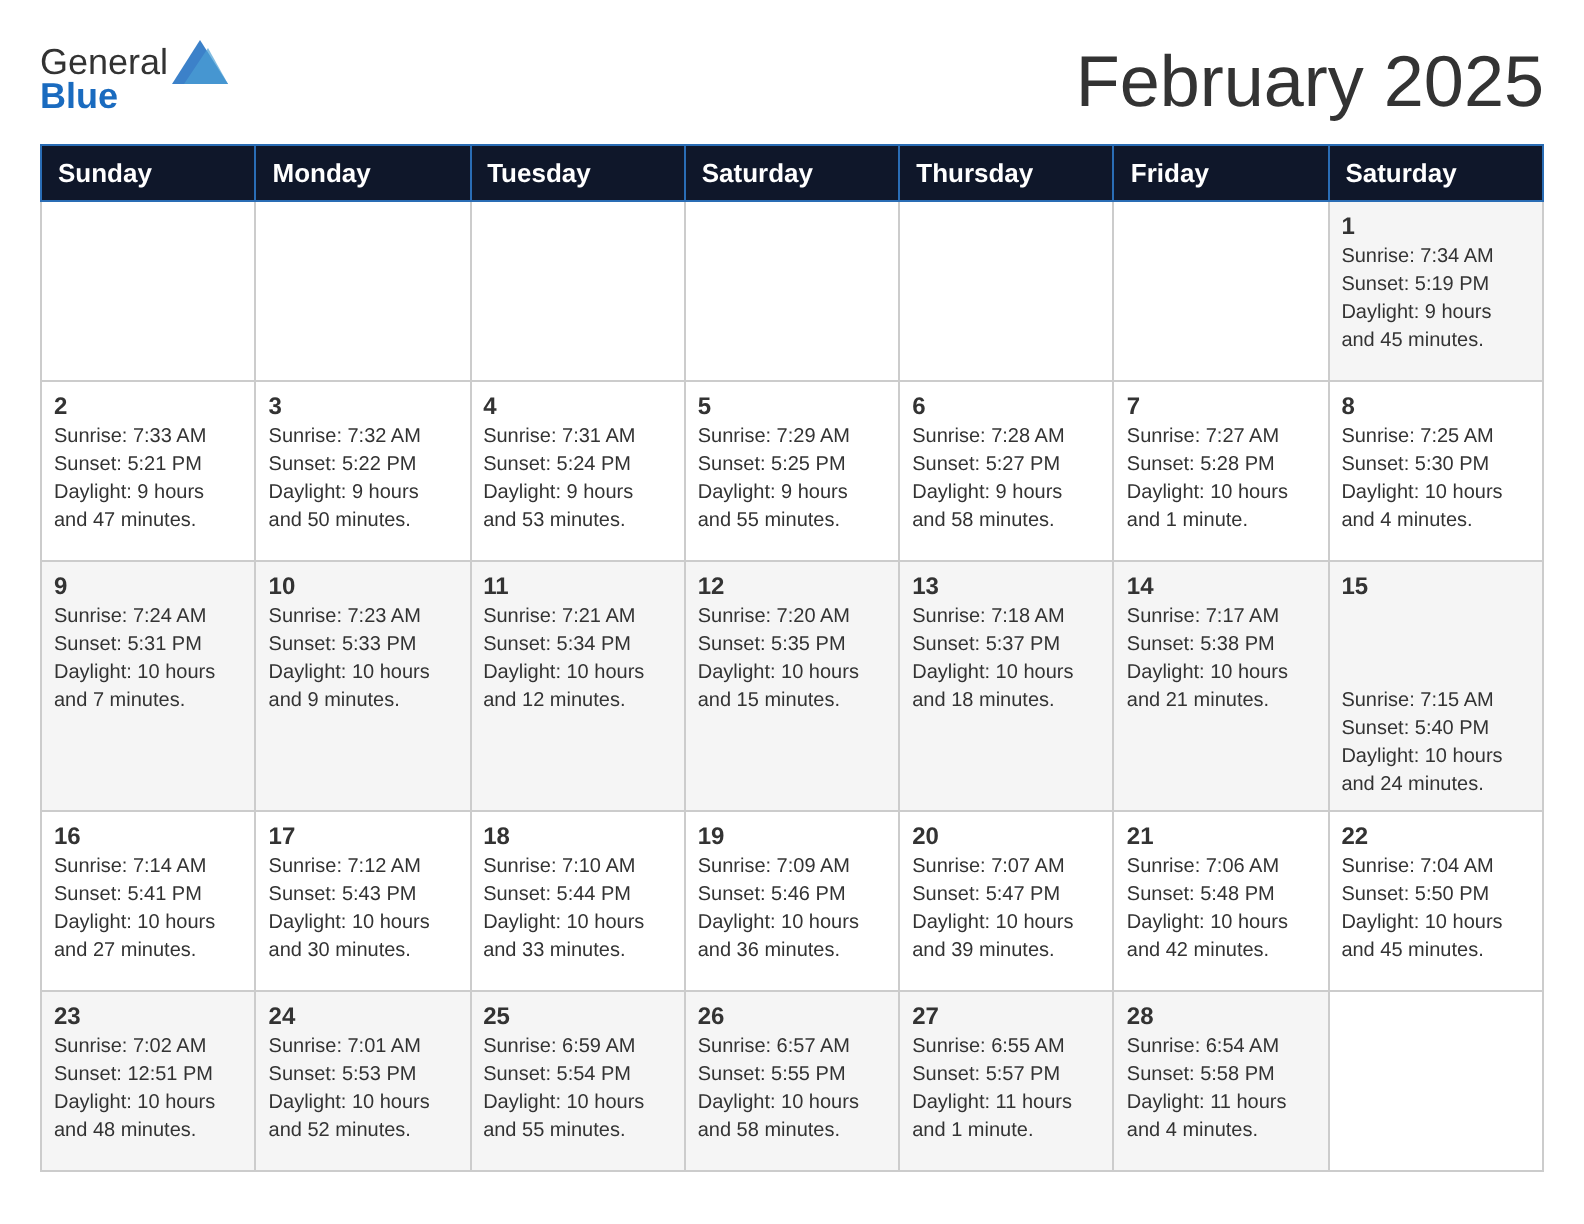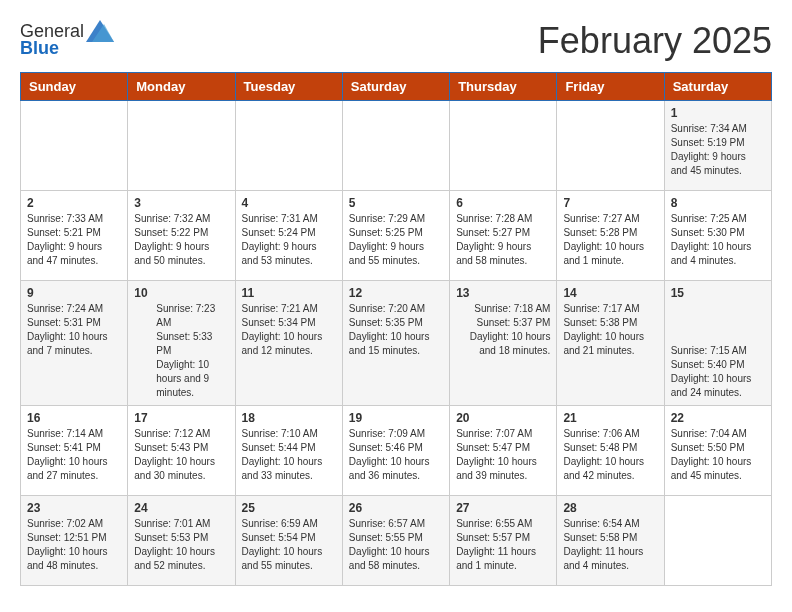--- a/index.html
+++ b/index.html
@@ -30,21 +30,21 @@
     }
     .title-block { text-align: right; }
     .month-title { font-size: 36px; color: #333; font-weight: normal; margin-left: 32px; }
     .location { font-size: 16px; color: #666; }
     .calendar-table {
       width: 100%;
       border-collapse: collapse;
       border: 1px solid #ccc;
     }
     .calendar-table th {
-      background-color: #c2410c;
+      background-color: #0f172a;
       color: #fff;
       padding: 6px 8px;
       text-align: left;
       font-size: 13px;
       font-weight: bold;
       border: 1px solid #2a6db5;
     }
     .calendar-table td {
       vertical-align: top;
       border: 1px solid #ccc;
@@ -170,39 +170,39 @@
       </tr>
       <tr>
         <td>
           <span class="day-num">9</span>
           <div class="day-info" style="white-space: pre-line;">Sunrise: 7:24 AM
 Sunset: 5:31 PM
 Daylight: 10 hours and 7 minutes.</div>
         </td>
         <td>
           <span class="day-num">10</span>
-          <div class="day-info" style="white-space: pre-line; margin-left: 22px;">Sunrise: 7:23 AM
+          <div class="day-info" style="white-space: pre-line;">Sunrise: 7:23 AM
 Sunset: 5:33 PM
 Daylight: 10 hours and 9 minutes.</div>
         </td>
         <td>
           <span class="day-num">11</span>
           <div class="day-info" style="white-space: pre-line;">Sunrise: 7:21 AM
 Sunset: 5:34 PM
 Daylight: 10 hours and 12 minutes.</div>
         </td>
         <td>
           <span class="day-num">12</span>
           <div class="day-info" style="white-space: pre-line;">Sunrise: 7:20 AM
 Sunset: 5:35 PM
 Daylight: 10 hours and 15 minutes.</div>
         </td>
         <td>
           <span class="day-num">13</span>
-          <div class="day-info" style="white-space: pre-line; text-align: right;">Sunrise: 7:18 AM
+          <div class="day-info" style="white-space: pre-line;">Sunrise: 7:18 AM
 Sunset: 5:37 PM
 Daylight: 10 hours and 18 minutes.</div>
         </td>
         <td>
           <span class="day-num">14</span>
           <div class="day-info" style="white-space: pre-line;">Sunrise: 7:17 AM
 Sunset: 5:38 PM
 Daylight: 10 hours and 21 minutes.</div>
         </td>
         <td>

